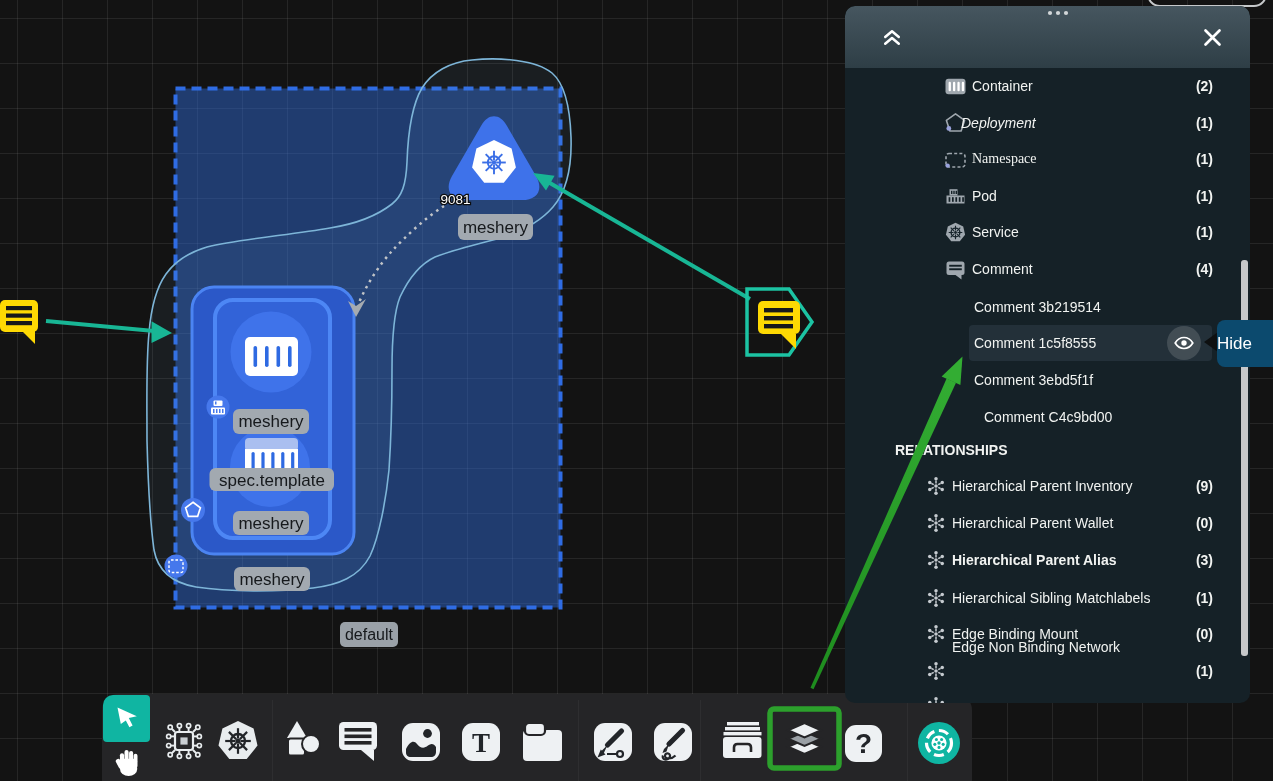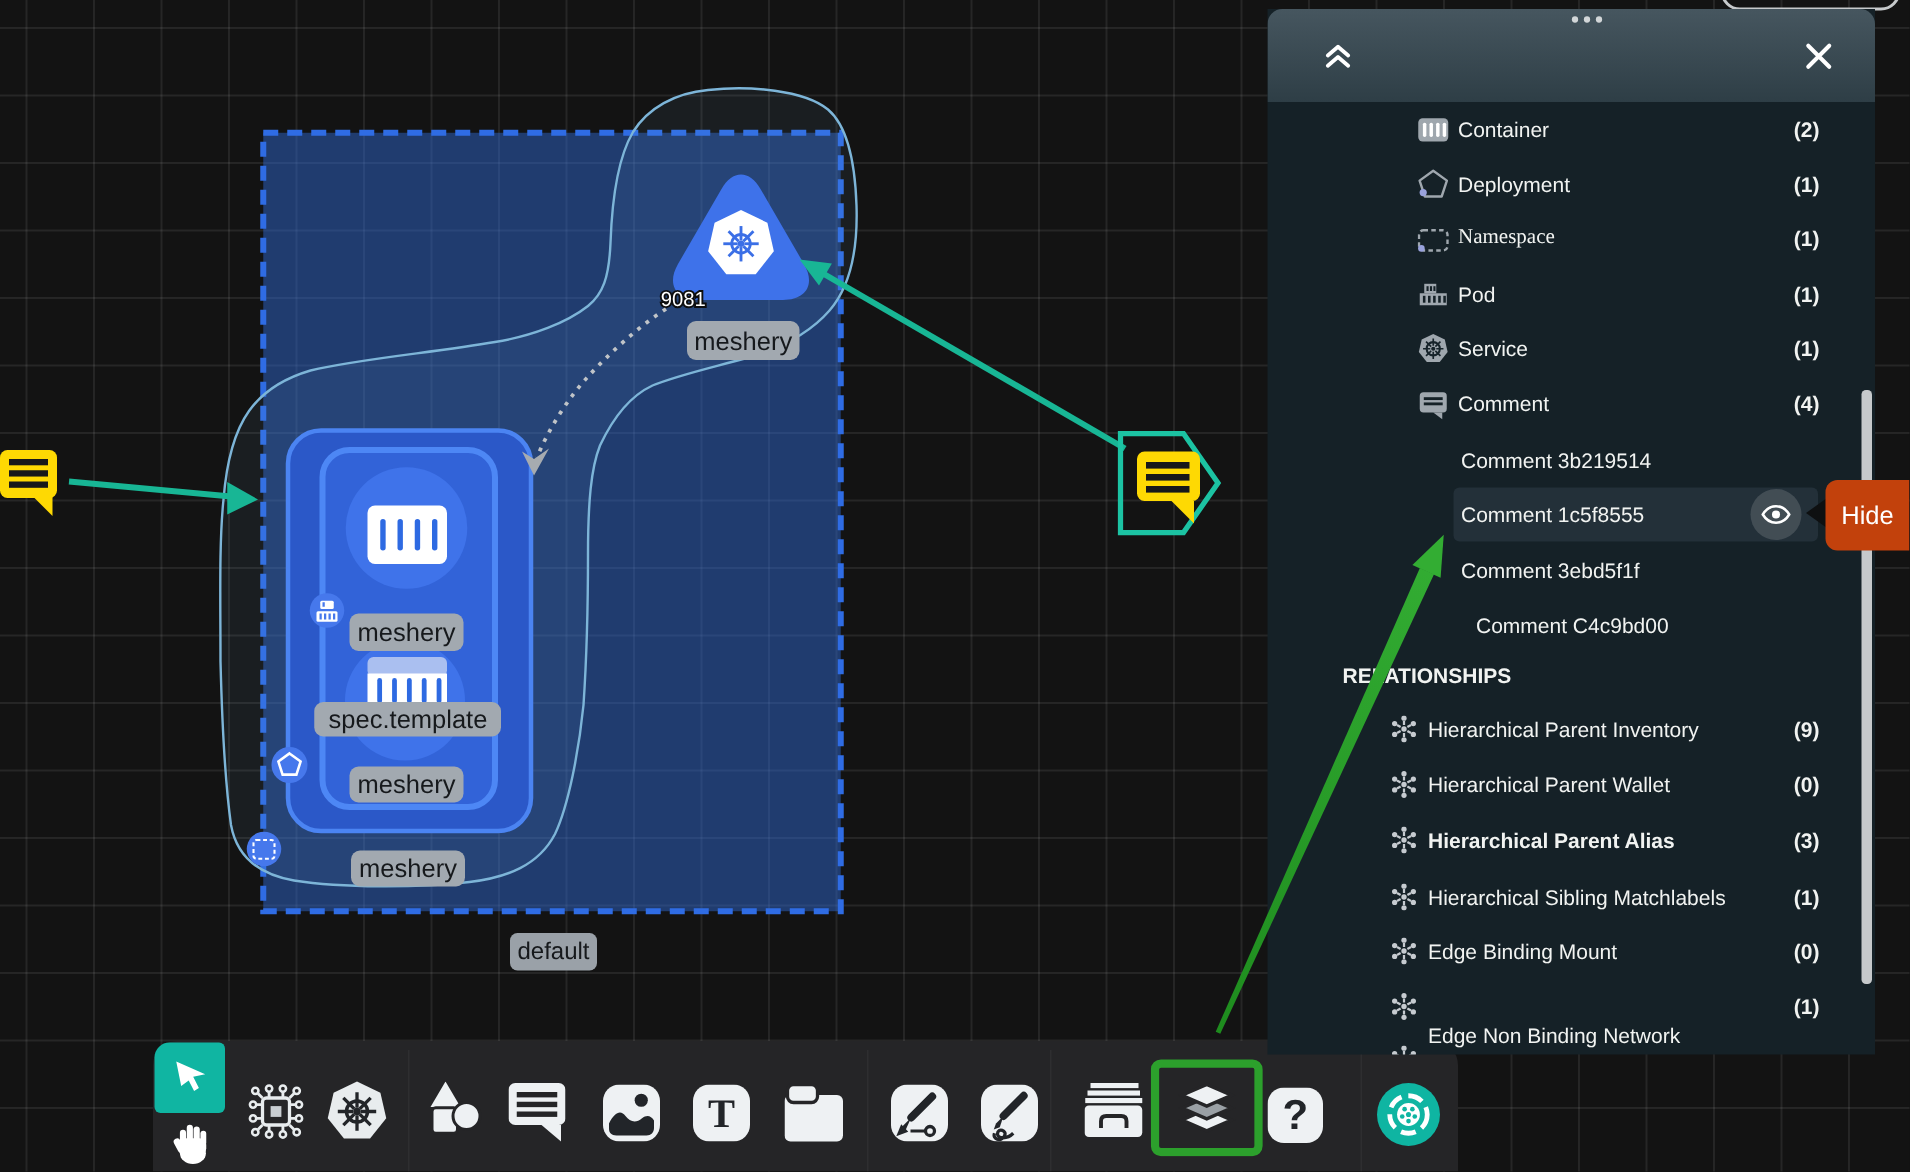--- a/index.html
+++ b/index.html
@@ -9,33 +9,33 @@
     background-image:
       linear-gradient(to right, rgba(255,255,255,0.08) 1px, transparent 1px),
       linear-gradient(to bottom, rgba(255,255,255,0.08) 1px, transparent 1px);
     background-size:45px 45px;
     background-position:17px 18px;
     font-family:"Liberation Sans", sans-serif;
   }
   #canvas{position:absolute;left:0;top:0;z-index:1;}
   #panel{
     position:absolute;left:845px;top:6px;width:405px;height:697px;
-    background:#152127;border-radius:0;z-index:10;overflow:hidden;
+    background:#152127;border-radius:10px;z-index:10;overflow:hidden;
   }
   #phead{
     position:absolute;left:0;top:0;width:100%;height:62px;
     background:linear-gradient(180deg,#46565f,#2e3e46);
     border-radius:10px 10px 0 0;
   }
   .prow{position:absolute;color:#f1f3f1;font-size:14px;white-space:nowrap;}
   .pcount{position:absolute;color:#f1f3f1;font-size:14px;font-weight:700;text-align:right;width:40px;left:328px;}
   #ptip{
     position:absolute;left:1217px;top:320px;width:56px;height:47px;
-    background:#c2410c;border-radius:8px 0 0 8px;z-index:30;
-    color:#ffffff;font-size:17px;line-height:47px;text-align:center;
+    background:#0c4a6e;border-radius:8px 0 0 8px;z-index:30;
+    color:#ffffff;font-size:17px;line-height:47px;
   }
   #ptiparrow{position:absolute;left:1204px;top:332px;z-index:30;width:0;height:0;
     border-top:10px solid transparent;border-bottom:10px solid transparent;border-right:14px solid #0e1011;}
   #toolbar{
     position:absolute;left:102px;top:694px;width:870px;height:87px;
     background:#252527;border-radius:16px 16px 0 0;z-index:5;
   }
   #overlay{position:absolute;left:0;top:0;z-index:20;pointer-events:none;}
 </style>
 </head>
@@ -308,21 +308,21 @@
         <rect x="8.0" y="5.8" width="2.3" height="9.5" rx="1.1" fill="#ffffff"></rect>
         <rect x="12.4" y="5.8" width="2.3" height="9.5" rx="1.1" fill="#ffffff"></rect>
         <rect x="16.8" y="5.8" width="2.3" height="9.5" rx="1.1" fill="#ffffff"></rect>
       </svg>
   <div class="prow" style="left:127px;top:69px;height:22px;line-height:22px;">Container</div>
   <div class="pcount" style="top:69px;height:22px;line-height:22px;">(2)</div>
   <svg style="position:absolute;left:100px;top:106.0px" width="21" height="21" viewBox="0 0 21 21">
         <polygon points="10.5,1.8 19.6,8.4 16.1,19 4.9,19 1.4,8.4" fill="none" stroke="#9fa7ae" stroke-width="1.6" stroke-linejoin="round"></polygon>
         <circle cx="3.8" cy="16.4" r="2.4" fill="#99a2dc"></circle>
       </svg>
-  <div class="prow" style="left:127px;top:105.5px;height:22px;line-height:22px;">Deployment</div>
+  <div class="prow" style="left:116px;top:105.5px;height:22px;line-height:22px;font-style:italic;">Deployment</div>
   <div class="pcount" style="top:105.5px;height:22px;line-height:22px;">(1)</div>
   <svg style="position:absolute;left:100px;top:142.5px" width="21" height="21" viewBox="0 0 21 21">
         <rect x="1" y="4.5" width="19" height="13.5" rx="3" fill="none" stroke="#9fa7ae" stroke-width="1.6" stroke-dasharray="3 2.2"></rect>
         <circle cx="2.6" cy="16.6" r="2.2" fill="#99a2dc"></circle>
       </svg>
   <div class="prow" style="left:127px;top:142px;height:22px;line-height:22px;font-family:Liberation Serif, serif;">Namespace</div>
   <div class="pcount" style="top:142px;height:22px;line-height:22px;">(1)</div>
   <svg style="position:absolute;left:100px;top:179.0px" width="21" height="21" viewBox="0 0 21 21">
         <rect x="1.5" y="10.5" width="18" height="8" fill="#9fa7ae"></rect>
         <rect x="3.6" y="12.2" width="1.7" height="4.6" fill="#152127"></rect>
@@ -458,21 +458,21 @@
         <circle cx="2.76" cy="12.60" r="1.75" fill="#c6cbd0"></circle>
         <line x1="6.75" y1="7.70" x2="4.32" y2="6.30" stroke="#c6cbd0" stroke-width="1.5"></line>
         <circle cx="2.76" cy="5.40" r="1.75" fill="#c6cbd0"></circle>
         <line x1="9.00" y1="6.40" x2="9.00" y2="3.60" stroke="#c6cbd0" stroke-width="1.5"></line>
         <circle cx="9.00" cy="1.80" r="1.75" fill="#c6cbd0"></circle>
         <line x1="11.25" y1="7.70" x2="13.68" y2="6.30" stroke="#c6cbd0" stroke-width="1.5"></line>
         <circle cx="15.24" cy="5.40" r="1.75" fill="#c6cbd0"></circle>
         <line x1="11.25" y1="10.30" x2="13.68" y2="11.70" stroke="#c6cbd0" stroke-width="1.5"></line>
         <circle cx="15.24" cy="12.60" r="1.75" fill="#c6cbd0"></circle>
       </svg>
-  <div class="prow" style="left:107px;top:673px;height:22px;line-height:22px;">Edge Non Binding Network</div>
+  <div class="prow" style="left:107px;top:630px;height:22px;line-height:22px;">Edge Non Binding Network</div>
   <div class="pcount" style="top:653.5px;height:22px;line-height:22px;">(1)</div>
   <svg style="position:absolute;left:82px;top:691px" width="18" height="18" viewBox="0 0 18 18">
         <circle cx="9" cy="9" r="1.8" fill="#c6cbd0"></circle>
         <line x1="9.00" y1="11.60" x2="9.00" y2="14.40" stroke="#c6cbd0" stroke-width="1.5"></line>
         <circle cx="9.00" cy="16.20" r="1.75" fill="#c6cbd0"></circle>
         <line x1="6.75" y1="10.30" x2="4.32" y2="11.70" stroke="#c6cbd0" stroke-width="1.5"></line>
         <circle cx="2.76" cy="12.60" r="1.75" fill="#c6cbd0"></circle>
         <line x1="6.75" y1="7.70" x2="4.32" y2="6.30" stroke="#c6cbd0" stroke-width="1.5"></line>
         <circle cx="2.76" cy="5.40" r="1.75" fill="#c6cbd0"></circle>
         <line x1="9.00" y1="6.40" x2="9.00" y2="3.60" stroke="#c6cbd0" stroke-width="1.5"></line>

